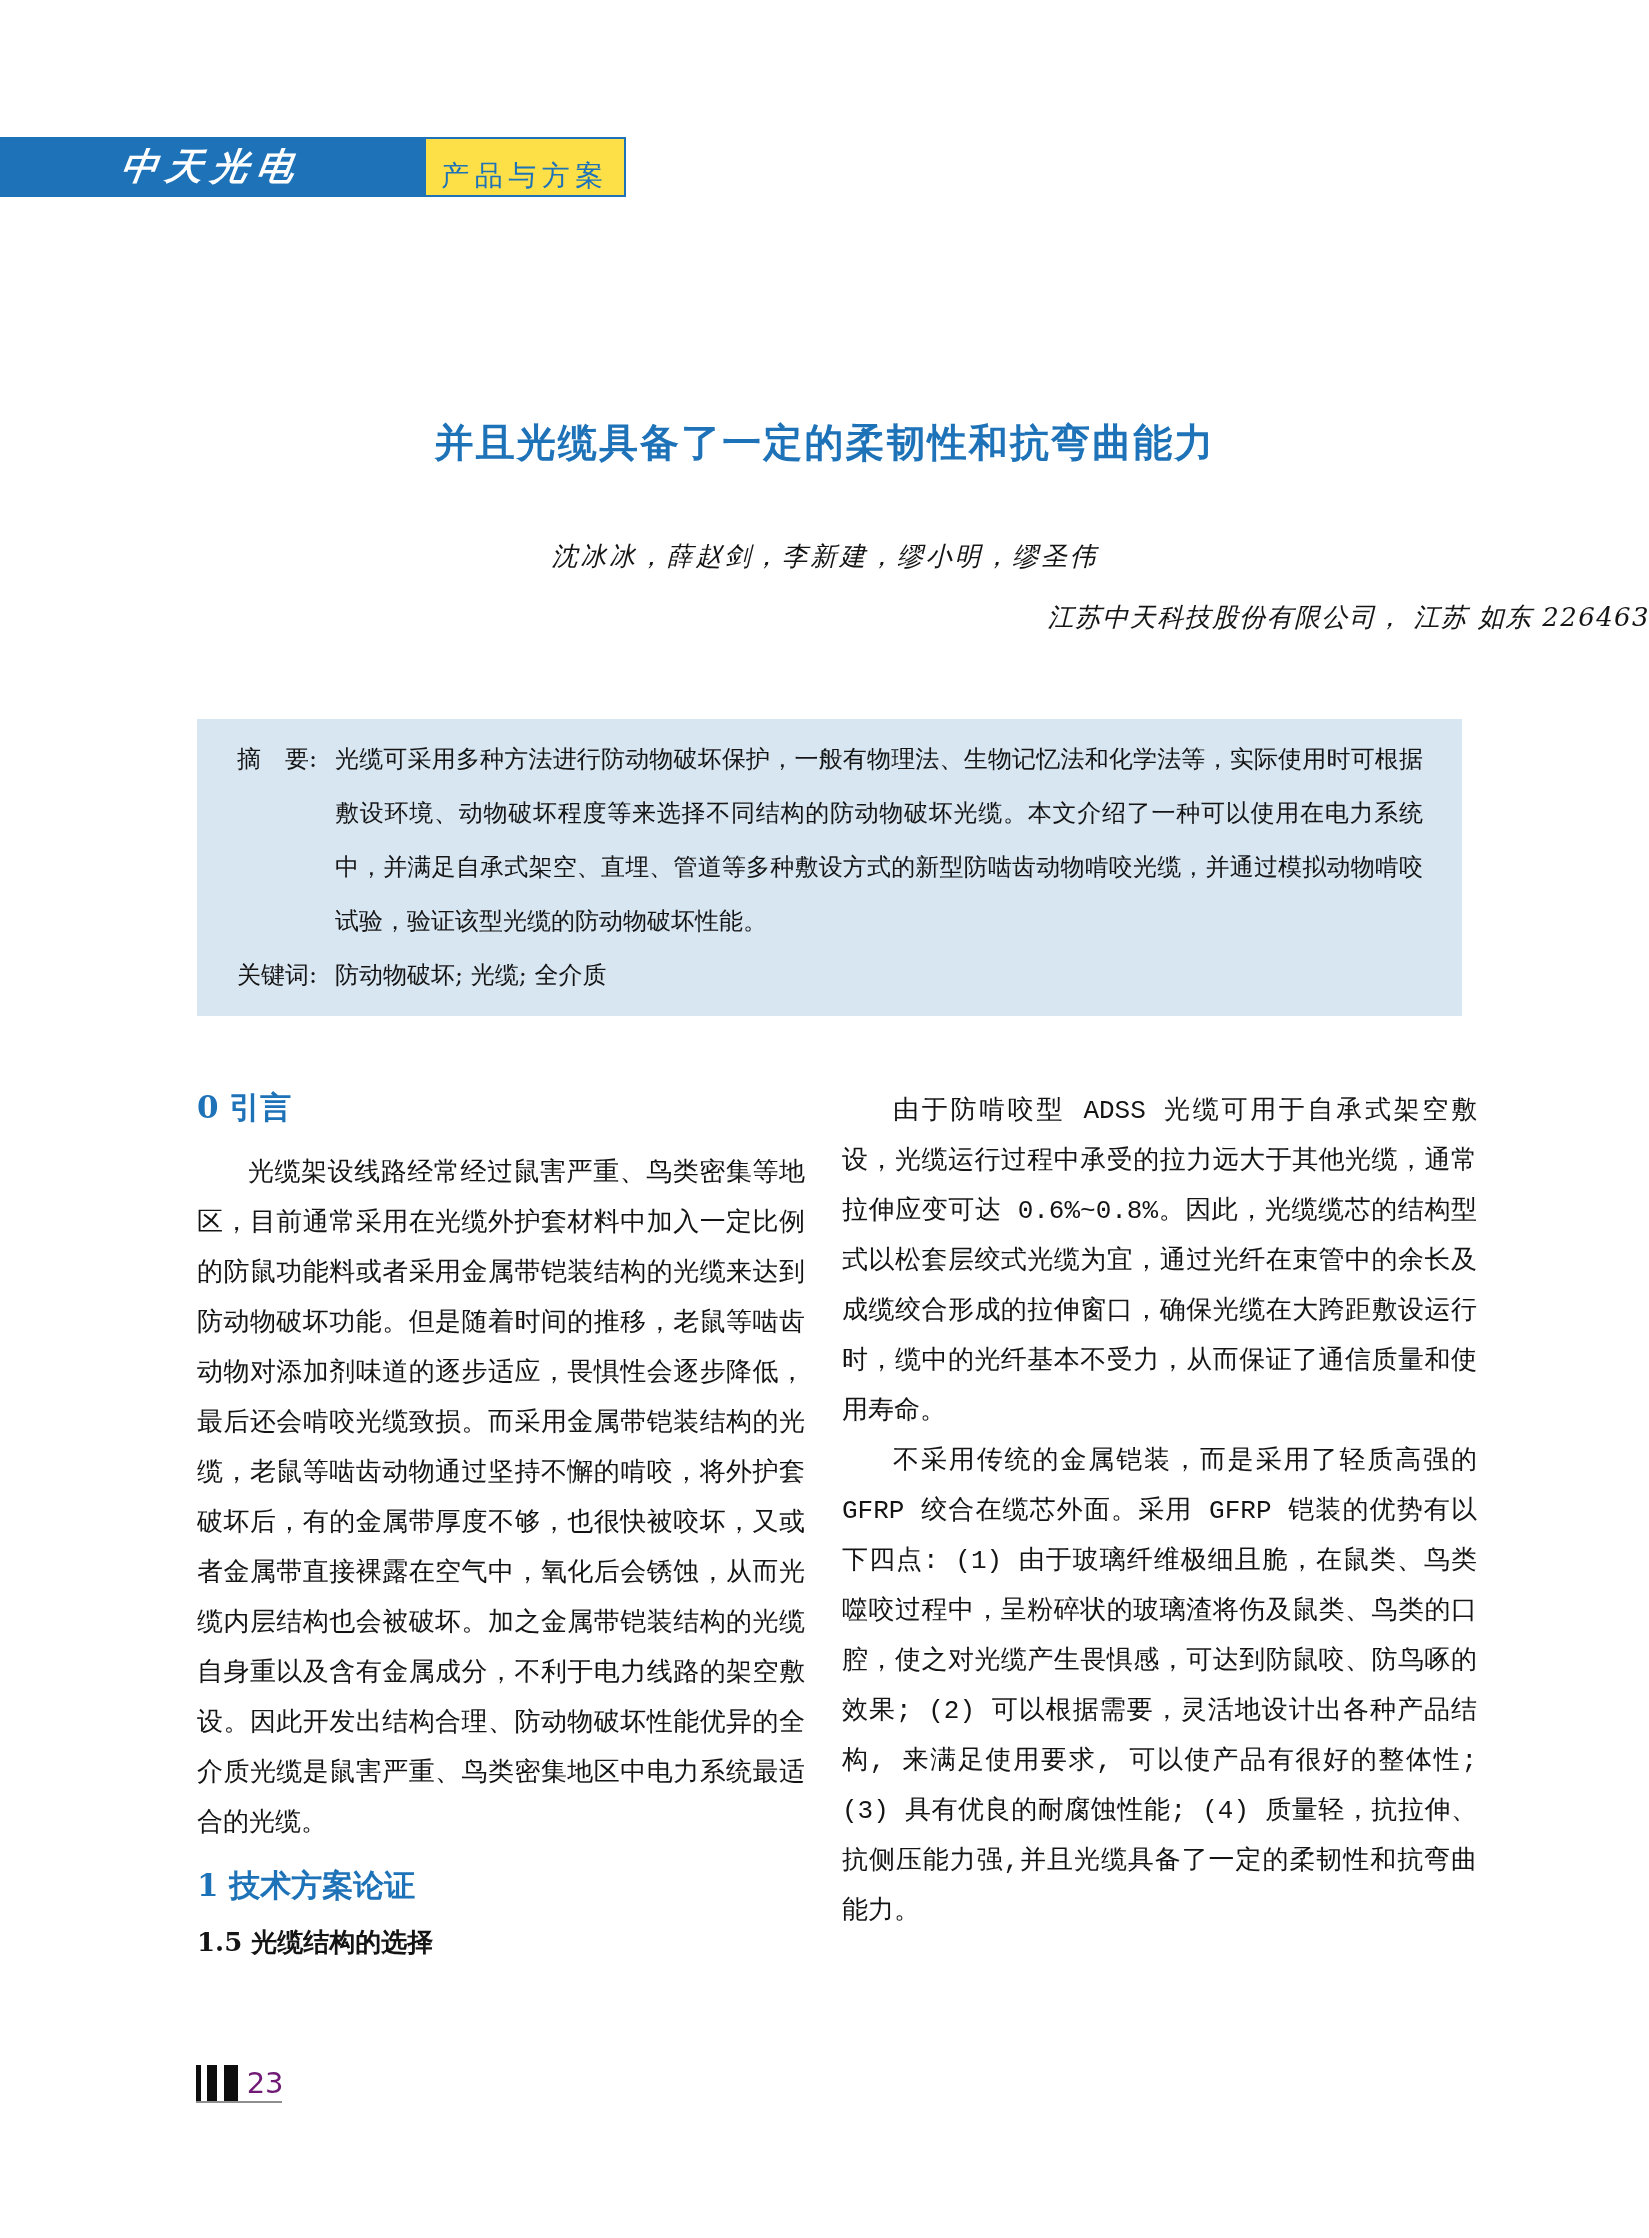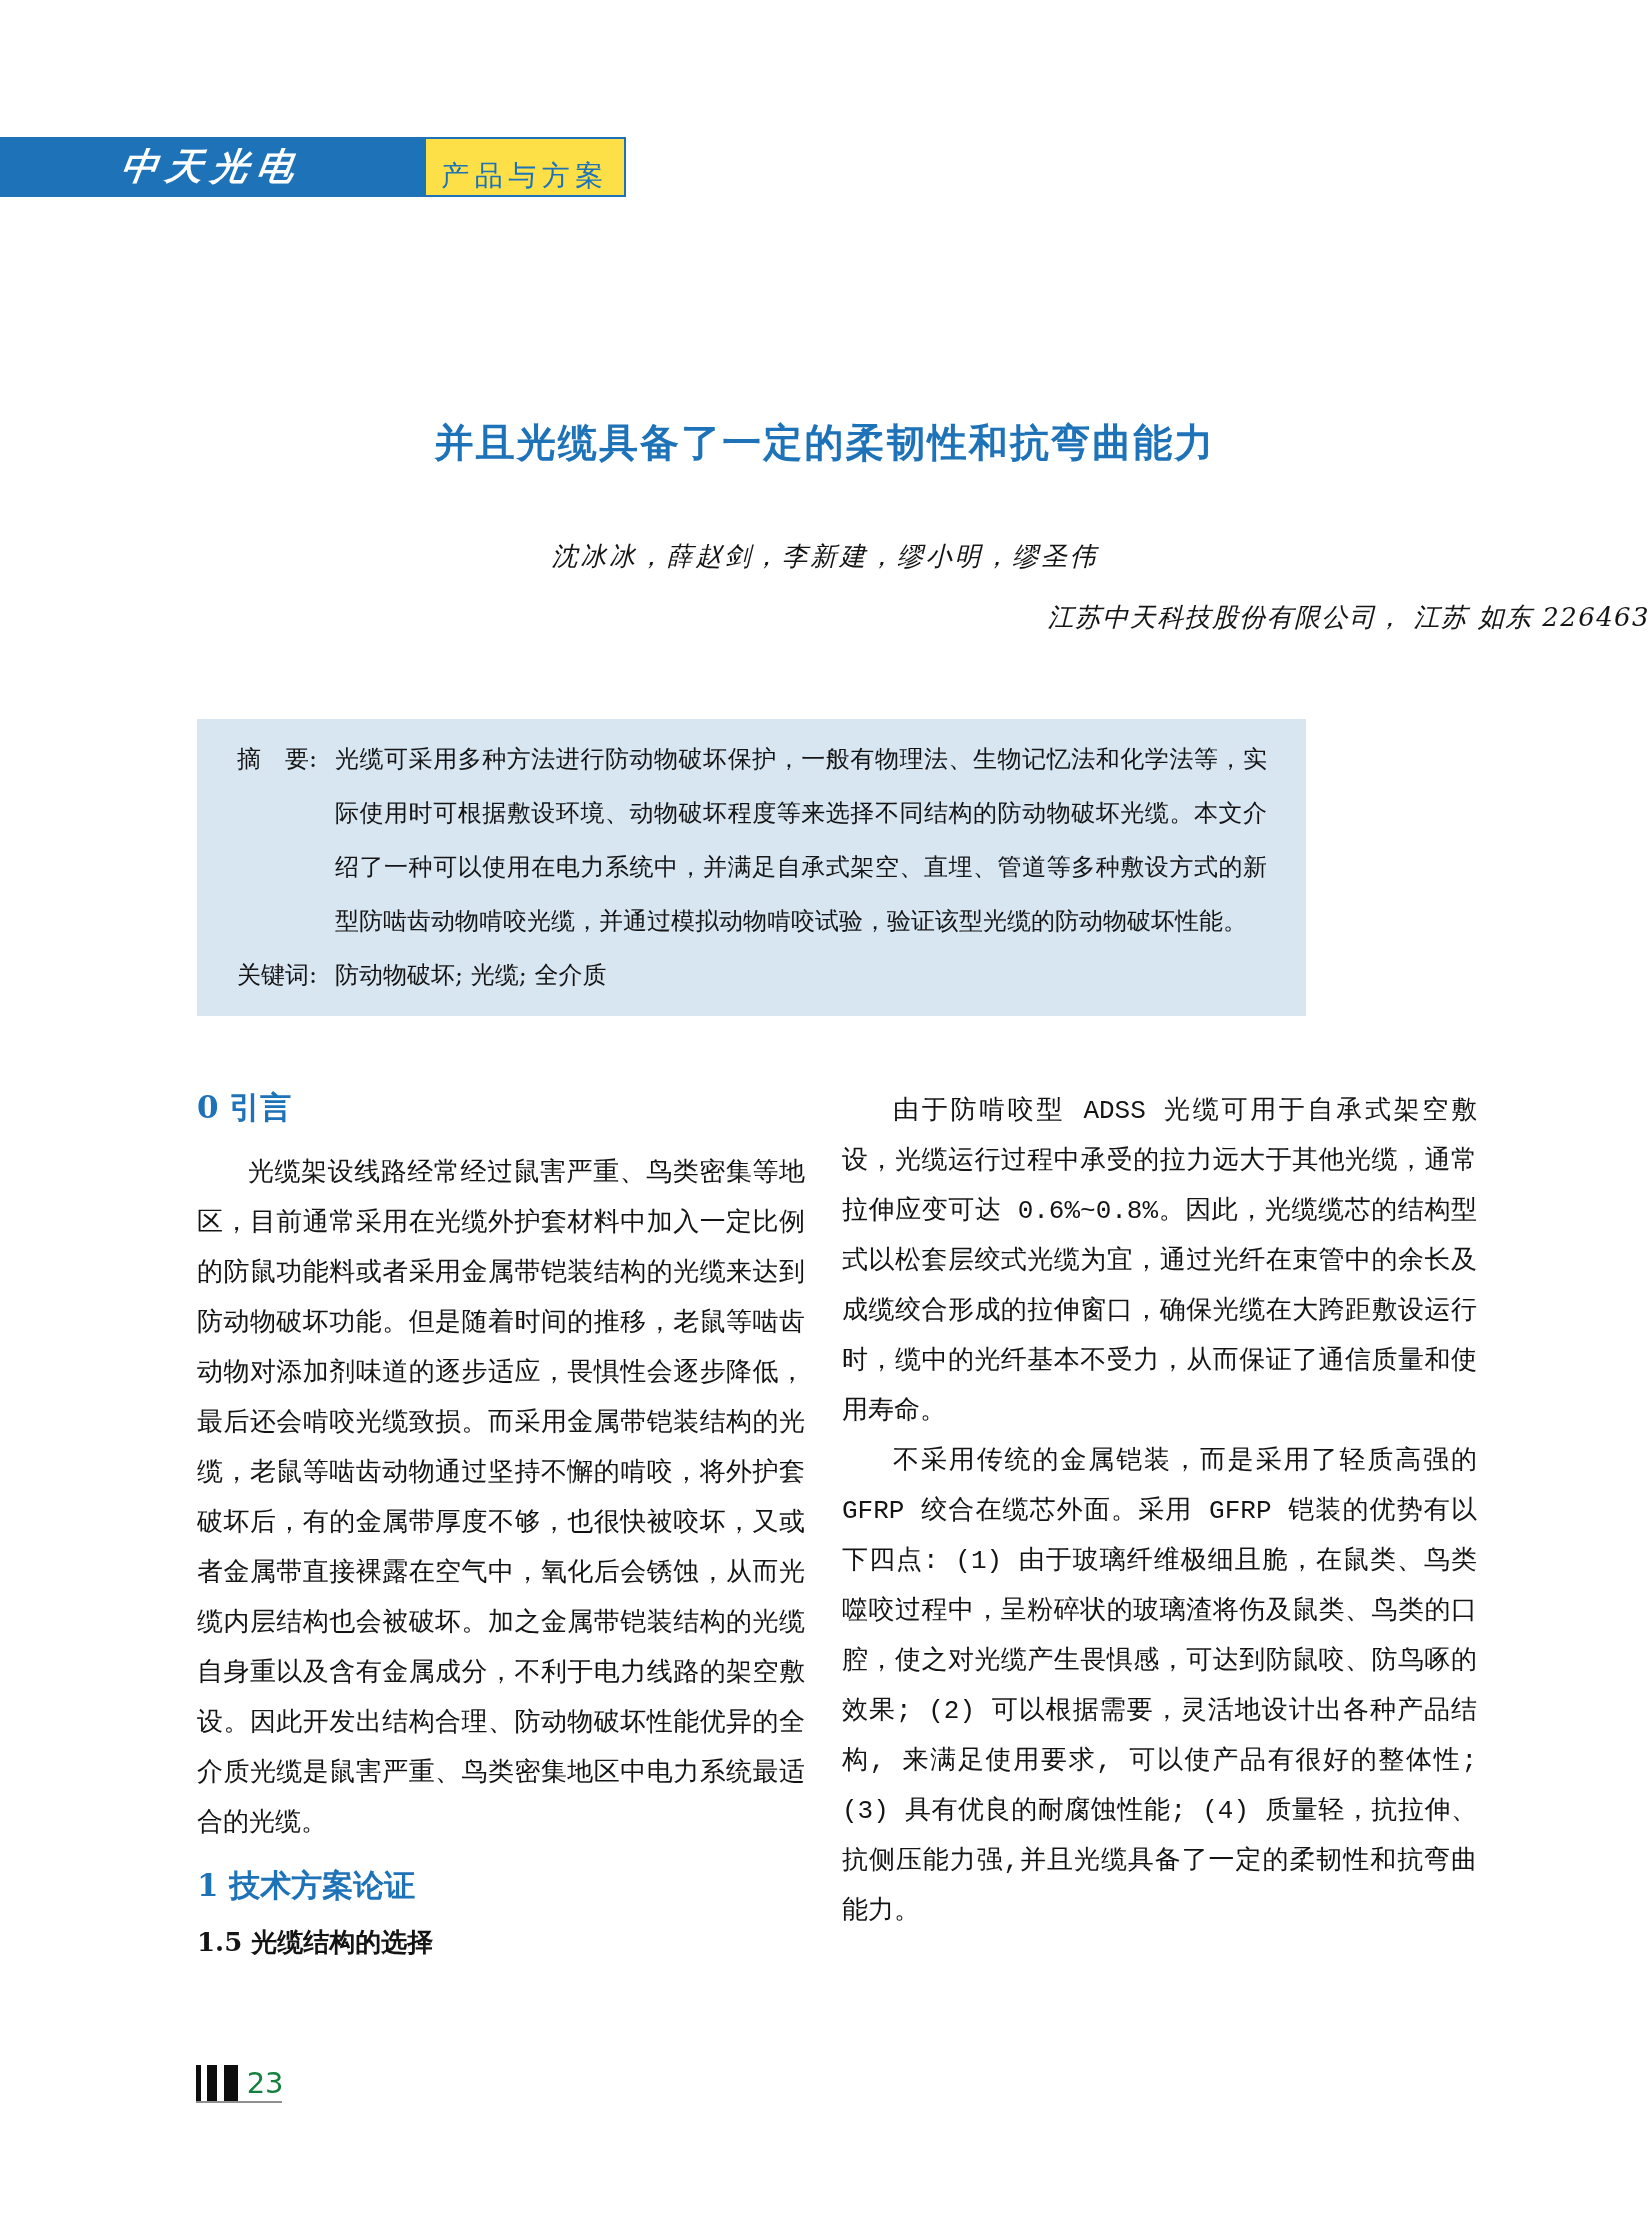--- a/index.html
+++ b/index.html
@@ -48,21 +48,21 @@
   .authors{
     position:absolute;top:539px;left:0;width:100%;
     text-align:center;font-size:26px;font-style:italic;letter-spacing:2.8px;
   }
   .affiliation{
     position:absolute;top:600px;left:0;width:100%;
     text-align:right;font-size:26px;font-style:italic;letter-spacing:1.4px;
   }
   
   .abstract{
-    position:absolute;left:197px;top:719px;width:1109px;
+    position:absolute;left:197px;top:719px;width:1265px;
     box-sizing:border-box;background:var(--abstract-bg);
     padding:12.5px 39px 14px 40px;
     font-size:24px;line-height:54px;
   }
   .abs-row{display:flex;}
   .abs-label{flex:0 0 98px;width:98px;white-space:nowrap;}
   .abs-text{flex:1;text-align:justify;}
   
   .columns{
     position:absolute;left:197px;top:1086px;width:1272px;
@@ -85,21 +85,21 @@
   
   .footer{position:absolute;left:196px;top:2065px;}
   .footer-row{display:flex;align-items:center;height:36px;}
   .bars{display:flex;align-items:stretch;height:36px;}
   .bar{background:#0d0d0d;height:36px;}
   .bar.b1{width:4.9px;margin-right:6.2px;}
   .bar.b2{width:9.7px;margin-right:7.6px;}
   .bar.b3{width:14px;}
   .page-number{
     font-family:"DejaVu Sans","Liberation Sans",sans-serif;
-    font-size:29px;margin-left:8.3px;color:#15803d;
+    font-size:29px;margin-left:8.3px;color:#701a75;
   }
   .footer-rule{width:86px;height:2.1px;background:var(--rule);}
 </style>
 </head>
 <body>
 
 <div class="page">
 
   <div class="header-bar">
     <span class="logo">中天光电</span>

